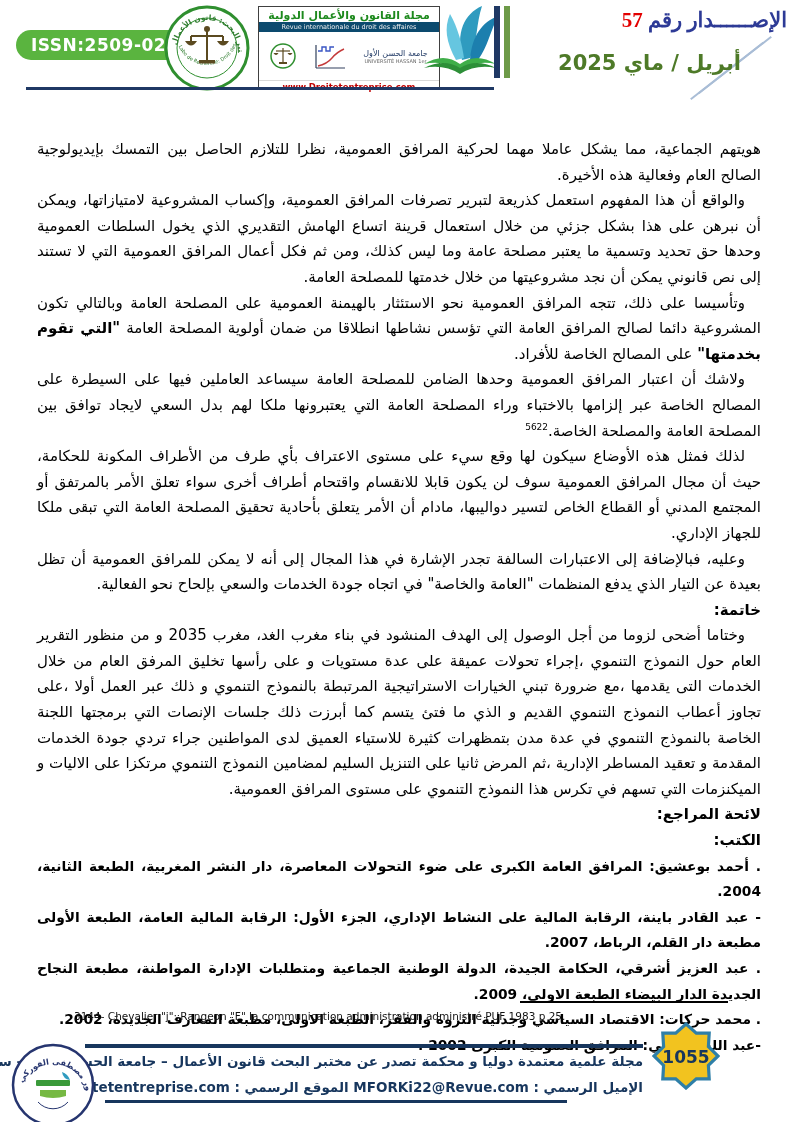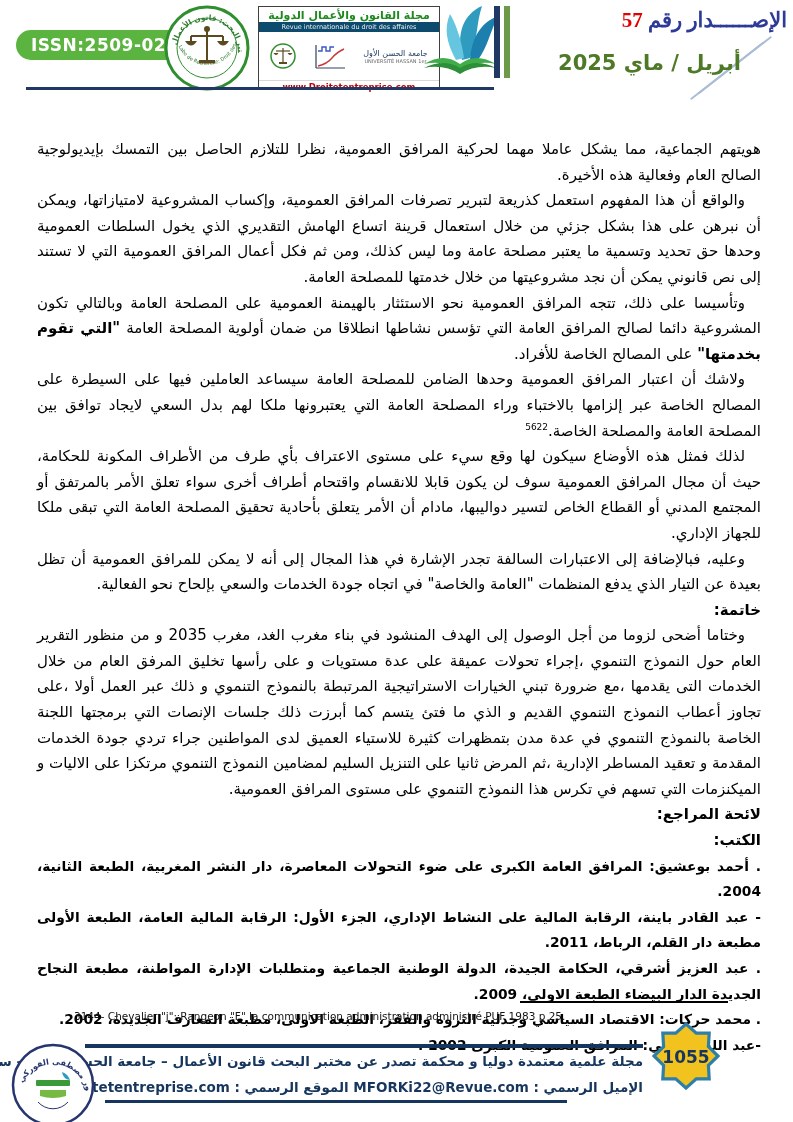--- a/index.html
+++ b/index.html
@@ -144,21 +144,21 @@
     <p><span>وتأسيسا على ذلك، تتجه المرافق العمومية نحو الاستئثار بالهيمنة العمومية على المصلحة العامة وبالتالي تكون المشروعية دائما لصالح المرافق العامة التي تؤسس نشاطها انطلاقا من ضمان أولوية المصلحة العامة </span><b>"التي تقوم بخدمتها"</b><span> على المصالح الخاصة للأفراد.</span></p>
     <p><span>ولاشك أن اعتبار المرافق العمومية وحدها الضامن للمصلحة العامة سيساعد العاملين فيها على السيطرة على المصالح الخاصة عبر إلزامها بالاختباء وراء المصلحة العامة التي يعتبرونها ملكا لهم بدل السعي لايجاد توافق بين المصلحة العامة والمصلحة الخاصة.</span><sup>5622</sup></p>
     <p>لذلك فمثل هذه الأوضاع سيكون لها وقع سيء على مستوى الاعتراف بأي طرف من الأطراف المكونة للحكامة، حيث أن مجال المرافق العمومية سوف لن يكون قابلا للانقسام واقتحام أطراف أخرى  سواء تعلق الأمر بالمرتفق أو المجتمع المدني أو القطاع الخاص لتسير دواليبها، مادام أن الأمر يتعلق بأحادية تحقيق المصلحة العامة التي تبقى ملكا للجهاز الإداري.</p>
     <p>وعليه، فبالإضافة إلى الاعتبارات السالفة تجدر الإشارة في هذا المجال إلى أنه لا يمكن للمرافق العمومية أن تظل بعيدة عن التيار الذي يدفع المنظمات "العامة والخاصة" في اتجاه جودة الخدمات والسعي بإلحاح نحو الفعالية.</p>
     <h3>خاتمة:</h3>
     <p>وختاما أضحى لزوما من أجل الوصول إلى الهدف المنشود في بناء مغرب الغد، مغرب 2035 و من منظور التقرير العام حول النموذج التنموي ،إجراء تحولات عميقة على عدة مستويات و على رأسها تخليق المرفق العام من خلال الخدمات التى يقدمها ،مع ضرورة تبني الخيارات الاستراتيجية المرتبطة بالنموذج التنموي و ذلك عبر العمل أولا ،على تجاوز أعطاب النموذج التنموي القديم و الذي ما فتئ يتسم كما أبرزت ذلك جلسات الإنصات التي برمجتها اللجنة الخاصة بالنموذج التنموي في عدة مدن بتمظهرات كثيرة للاستياء العميق لدى المواطنين جراء تردي جودة الخدمات المقدمة و تعقيد المساطر الإدارية ،ثم المرض ثانيا على التنزيل السليم لمضامين النموذج التنموي مرتكزا على الاليات و الميكنزمات التي تسهم في تكرس هذا النموذج التنموي على مستوى المرافق العمومية.</p>
     <h3>لائحة المراجع:</h3>
     <h4>الكتب:</h4>
     <div class="refs">
       <div class="ref">. أحمد بوعشيق: المرافق العامة الكبرى على ضوء التحولات المعاصرة، دار النشر المغربية، الطبعة الثانية، 2004.</div>
-      <div class="ref">- عبد القادر باينة، الرقابة المالية على النشاط الإداري، الجزء الأول: الرقابة المالية العامة، الطبعة الأولى مطبعة دار القلم، الرباط، 2011.</div>
+      <div class="ref">- عبد القادر باينة، الرقابة المالية على النشاط الإداري، الجزء الأول: الرقابة المالية العامة، الطبعة الأولى مطبعة دار القلم، الرباط، 2007.</div>
       <div class="ref">. عبد العزيز أشرقي، الحكامة الجيدة، الدولة الوطنية الجماعية ومتطلبات الإدارة المواطنة، مطبعة النجاح الجديدة الدار البيضاء الطبعة الاولى، 2009.</div>
       <div class="ref">. محمد حركات: الاقتصاد  السياسي وجدلية الثروة والفقر، الطبعة الاولى، مطبعة المعارف الجديدة، 2002.</div>
       <div class="ref">-عبد الله حارسي: المرافق العمومية الكبرى 2002 .</div>
     </div>
   </main>
 
   <div class="footnote-sep"></div>
   <div class="footnote">3144- Chevalier "j": Rangeon "F" la communication administration administré PUF 1983 p 25.</div>
 
   <div>

